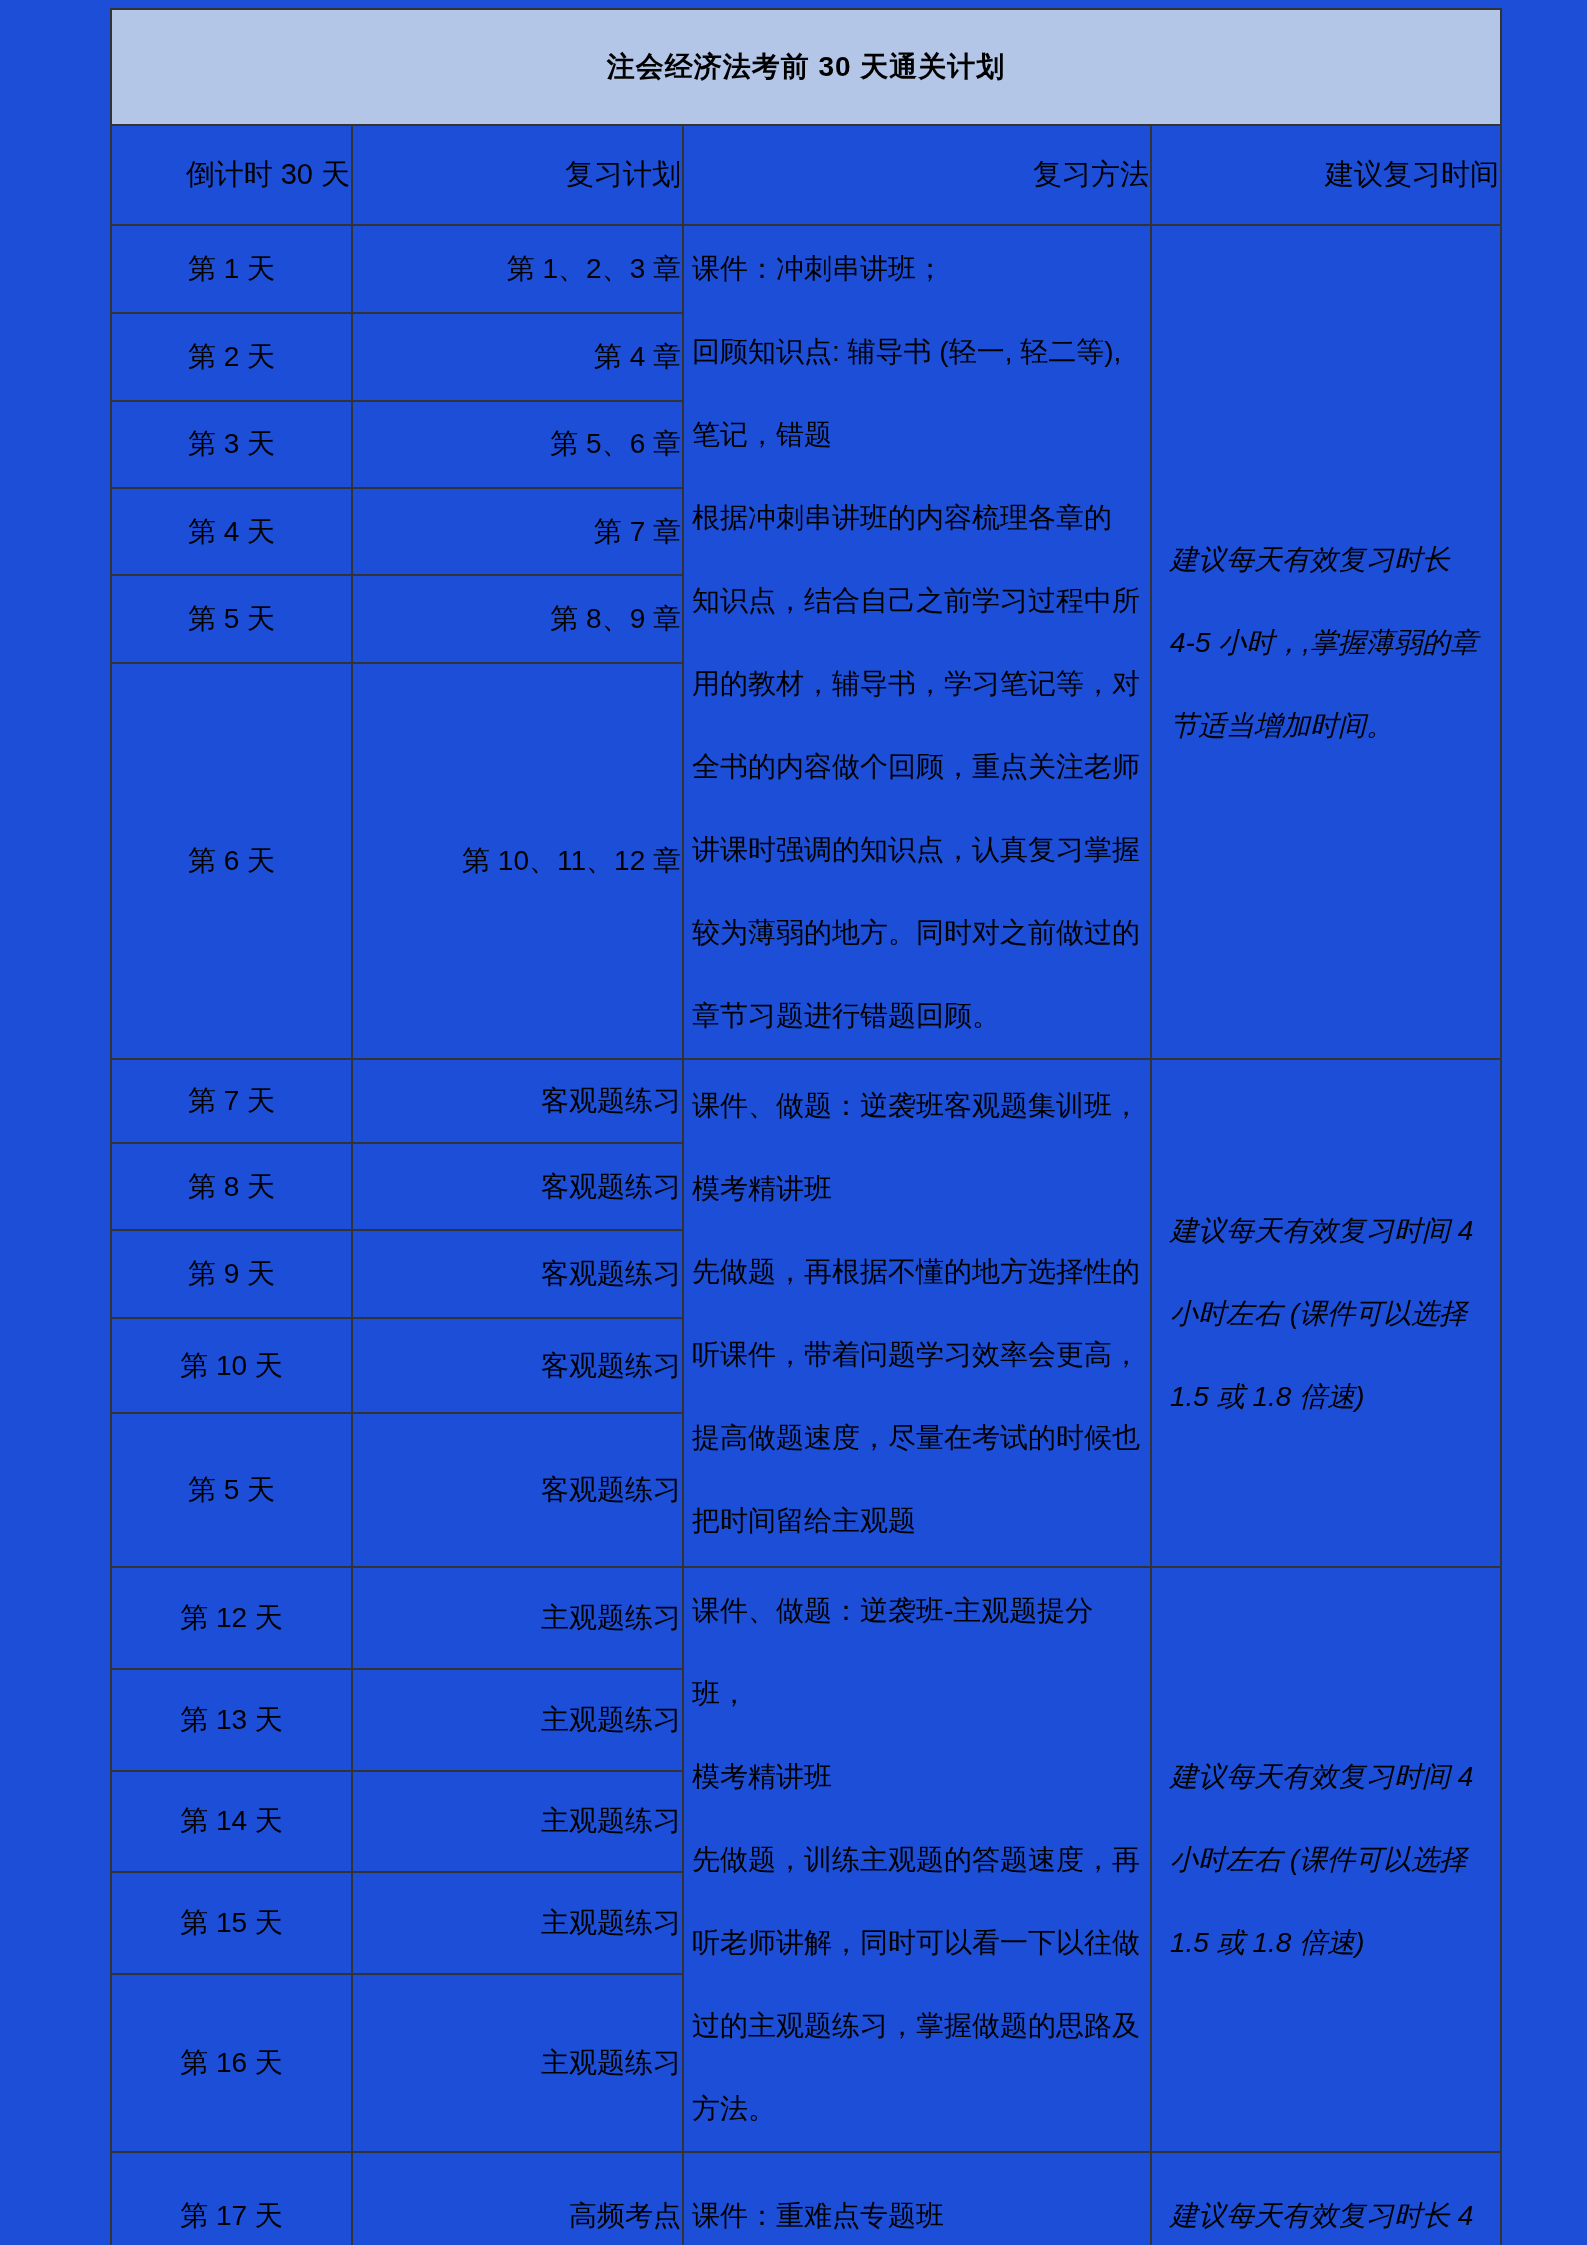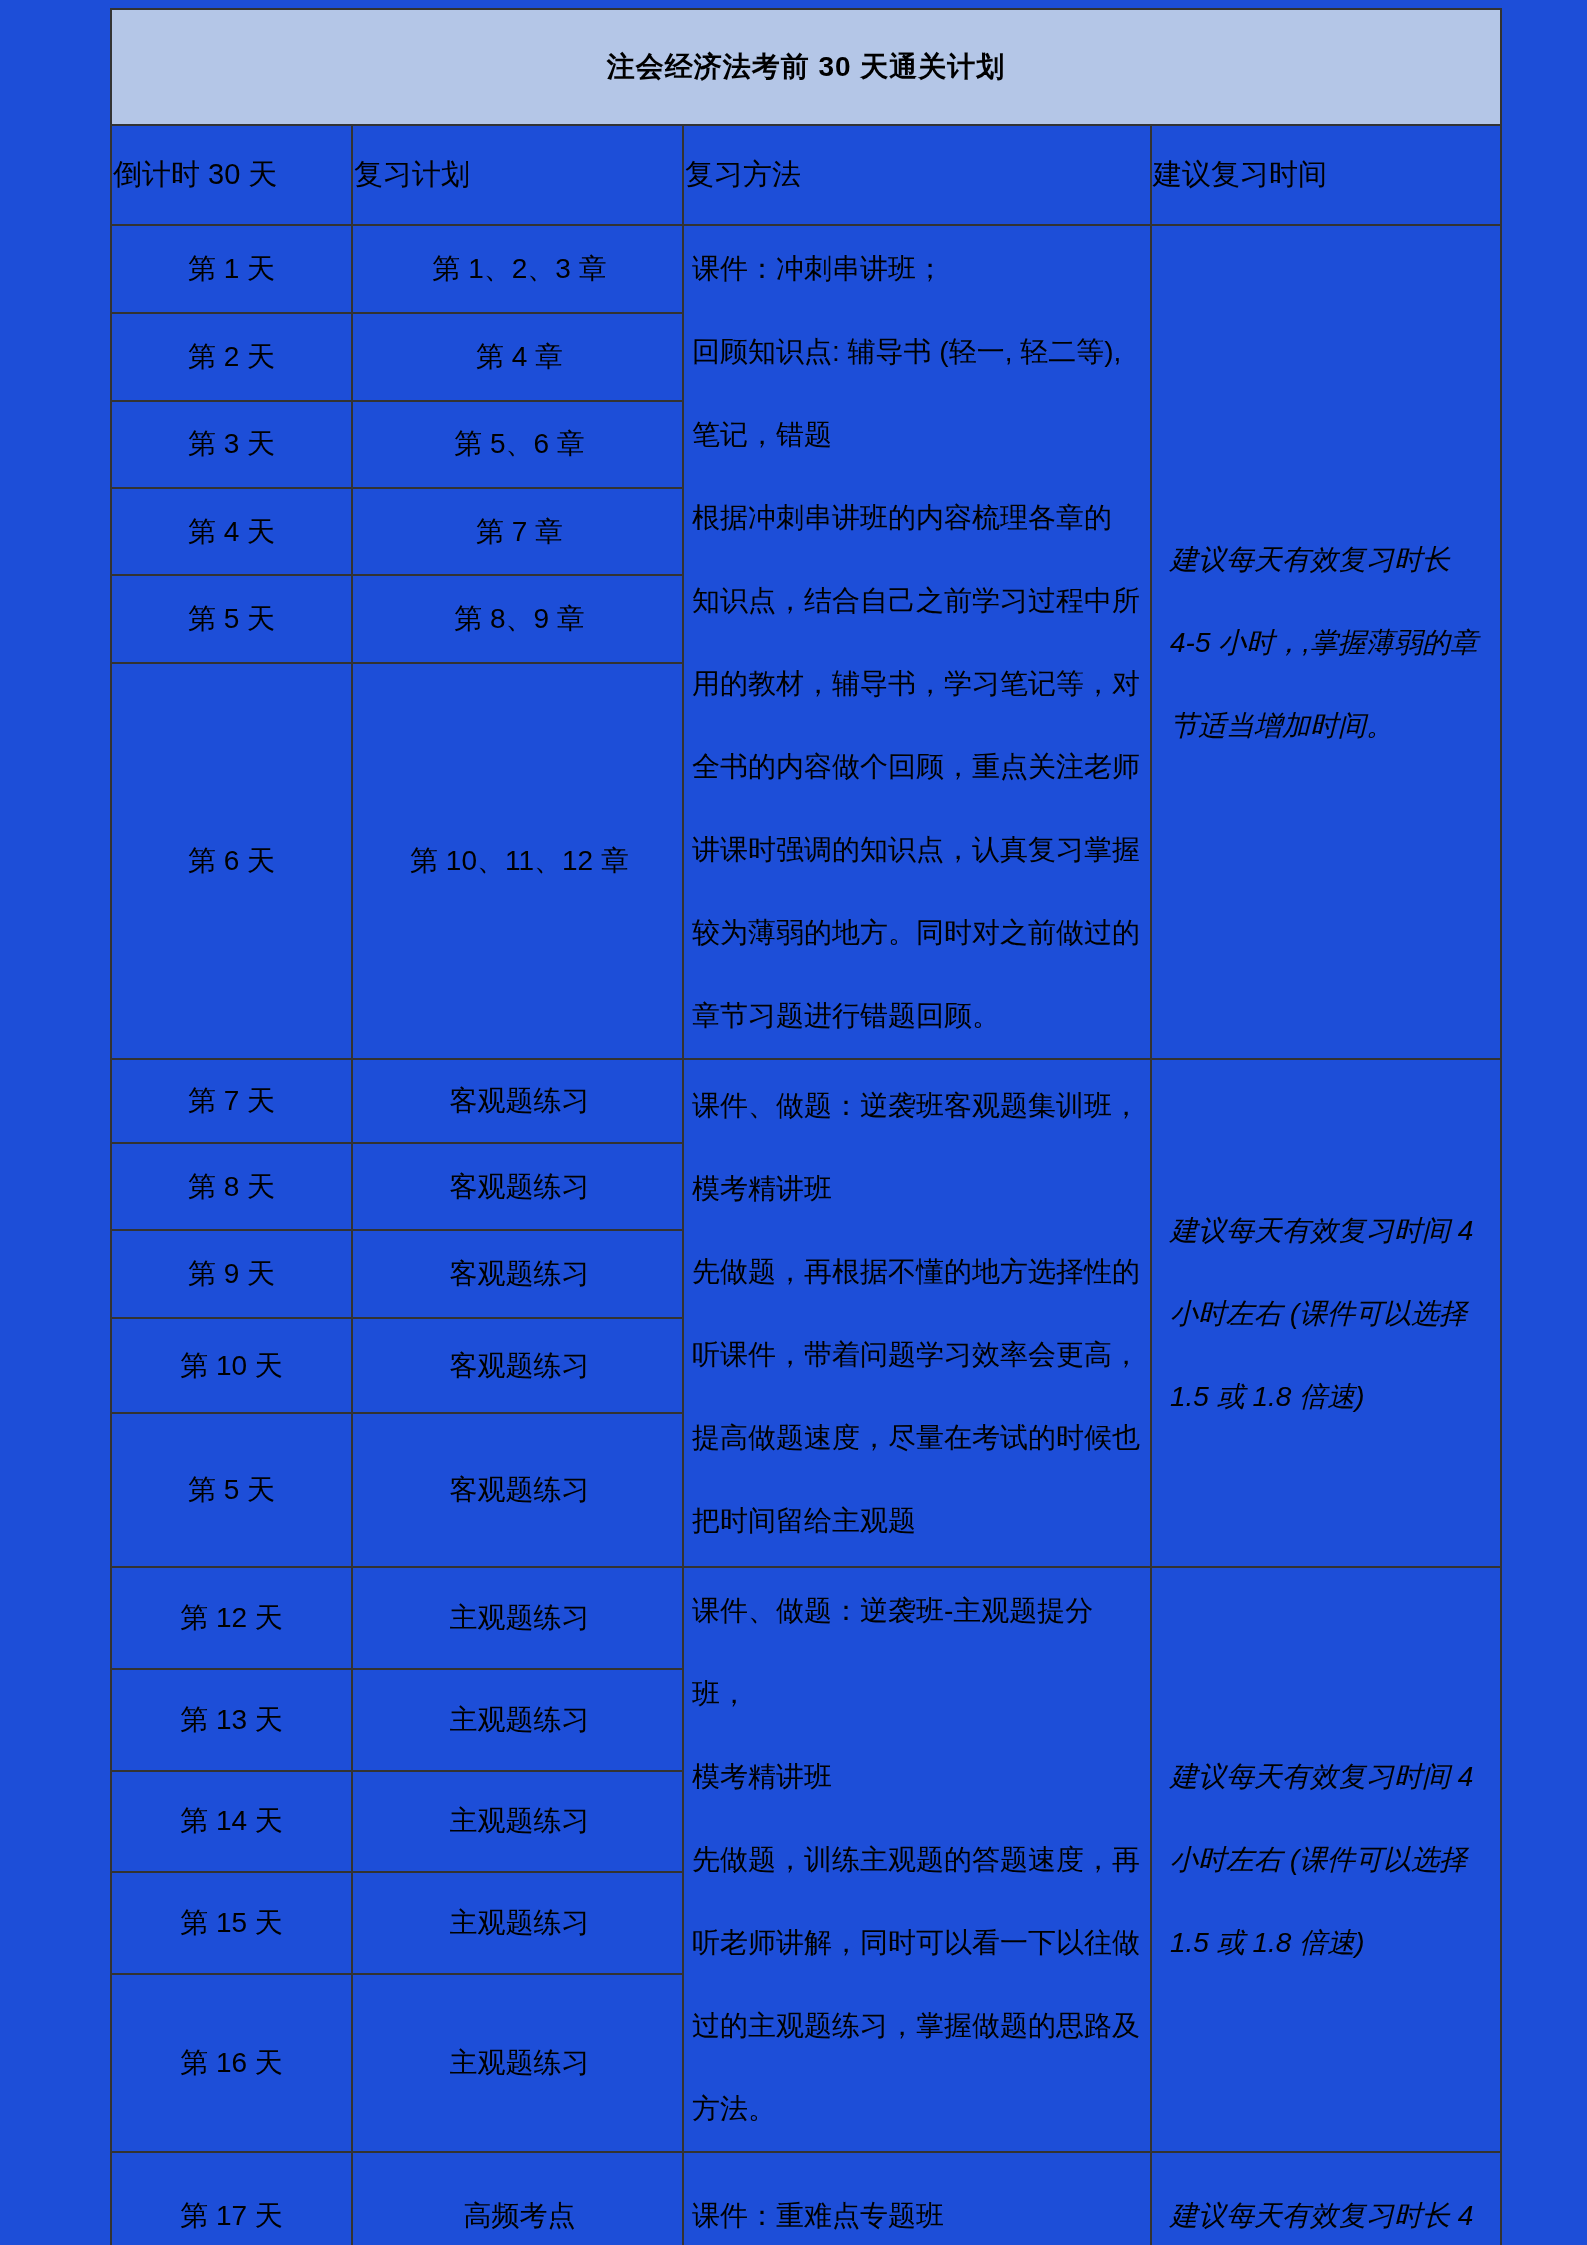--- a/index.html
+++ b/index.html
@@ -36,31 +36,31 @@
     background: #b4c6e7;
     text-align: center;
     vertical-align: middle;
     font-size: 39px;
     font-weight: bold;
     height: 112px;
     letter-spacing: 1px;
   }
   tr.header-row td {
     height: 96px;
-    text-align: left;
+    text-align: right;
     vertical-align: middle;
     font-size: 29px;
   }
   td.day-cell {
     text-align: center;
     vertical-align: middle;
     border-radius: 32px;
   }
   td.plan-cell {
-    text-align: center;
+    text-align: right;
     vertical-align: middle;
     padding-left: 5px;
   }
   td.method-cell, td.time-cell {
     text-align: left;
     vertical-align: middle;
   }
   td.lines {
     white-space: pre-line;
     line-height: 83px;

